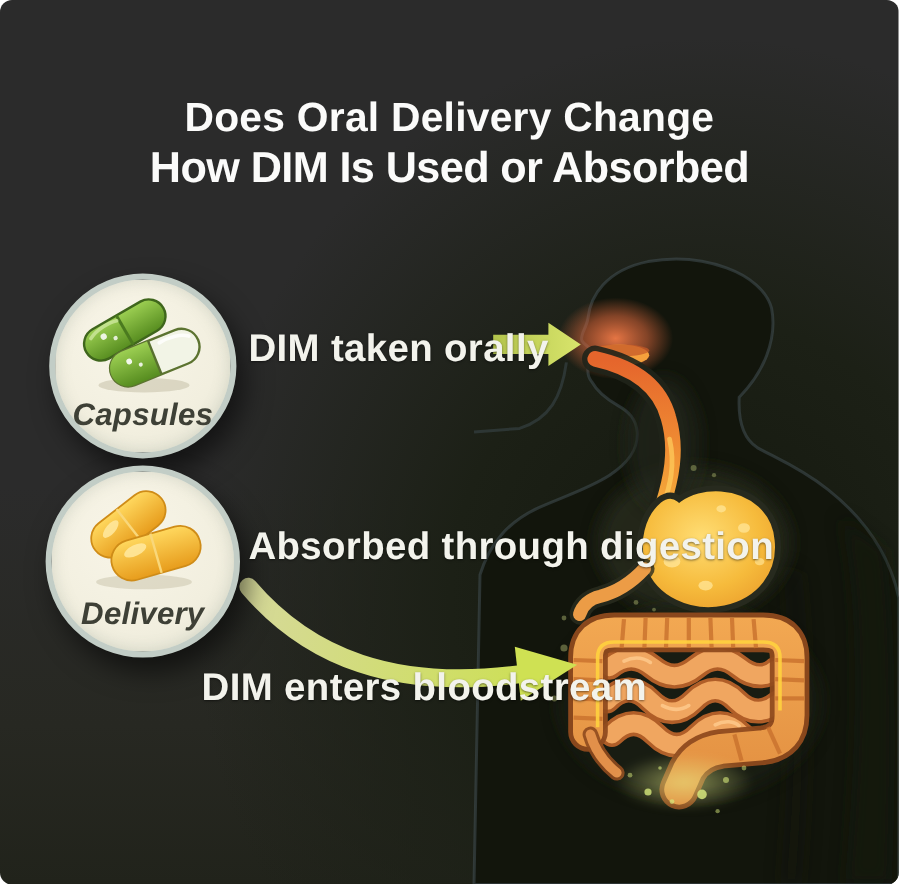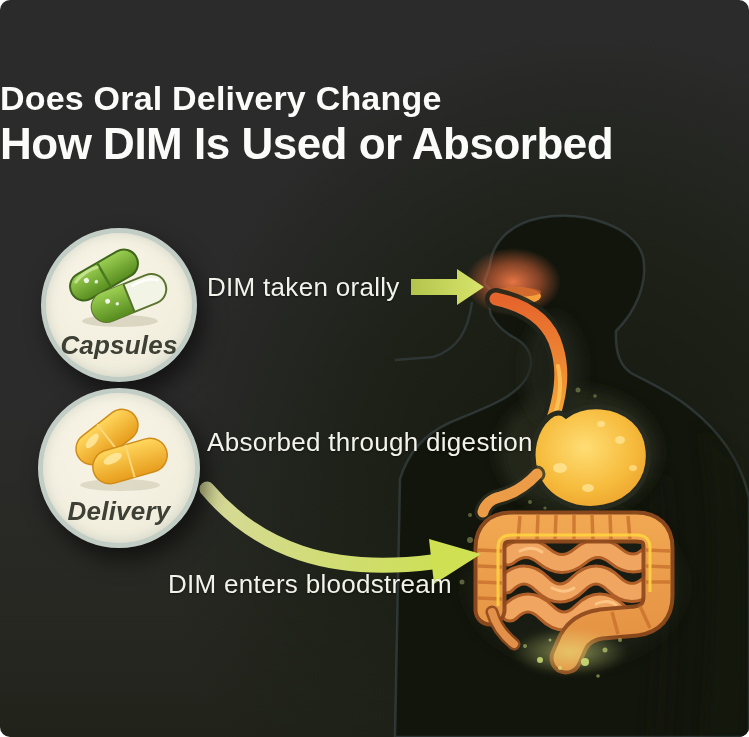--- a/index.html
+++ b/index.html
@@ -4,44 +4,44 @@
 <style>
   html,body{margin:0;padding:0;background:#ffffff;}
   .stage{
     position:relative;width:749px;height:737px;overflow:hidden;border-radius:10px;
     font-family:"Liberation Sans", sans-serif;
     background:
       radial-gradient(ellipse 430px 470px at 590px 500px, #14180e 0%, #1c2016 50%, rgba(32,35,26,0) 100%),
       linear-gradient(180deg, #2b2b2b 0%, #2b2b2b 55%, #272822 82%, #21231b 100%);
   }
   .scene{position:absolute;left:0;top:0;width:749px;height:737px;}
-  .title{position:absolute;left:0;top:78px;width:749px;color:#fbfbfa;}
+  .title{position:absolute;left:0;top:78px;width:749px;text-align:center;color:#fbfbfa;}
   .title-line1{font-size:34px;font-weight:700;letter-spacing:0.2px;line-height:1.2;}
-  .title-line2{font-size:44px;font-weight:700;letter-spacing:-0.5px;line-height:1.15;}
+  .title-line2{font-size:36px;font-weight:700;letter-spacing:-0.5px;line-height:1.15;}
   .badge{
     position:absolute;border-radius:50%;
     background:radial-gradient(circle at 42% 35%, #f8f5e8 0%, #f2efdf 60%, #e7e6d6 100%);
     border:5px solid #c2cdc6;
     box-shadow:7px 12px 22px rgba(0,0,0,0.55), inset 0 0 12px rgba(120,135,125,0.25);
     box-sizing:border-box;
   }
   .badge-capsules{left:41px;top:228px;width:156px;height:154px;}
   .badge-softgels{left:38px;top:388px;width:162px;height:160px;}
   .badge svg{position:absolute;left:50%;top:8px;transform:translateX(-50%);}
   .badge-label{
     position:absolute;left:0;right:0;bottom:16px;text-align:center;
     font-size:26px;font-weight:700;color:#3e4036;letter-spacing:0.2px;font-style:italic;
   }
   .step{
-    position:absolute;color:#f3f3ec;font-size:26px;font-weight:400;letter-spacing:0.3px;
+    position:absolute;color:#f3f3ec;font-size:32px;font-weight:700;letter-spacing:0.3px;
     text-shadow:0 1px 2px rgba(0,0,0,0.5);white-space:nowrap;
   }
   .step1{left:207px;top:272px;}
-  .step2{left:207px;top:427px;}
-  .step3{left:168px;top:569px;text-align:right;}
+  .step2{left:207px;top:437px;}
+  .step3{left:168px;top:554px;text-align:right;}
 </style>
 </head>
 <body>
 
 <div class="stage">
 
   <svg class="scene" viewBox="0 0 749 737" aria-hidden="true">
     <defs>
       <filter id="soft" x="-60%" y="-60%" width="220%" height="220%">
           <feGaussianBlur stdDeviation="7"></feGaussianBlur>

